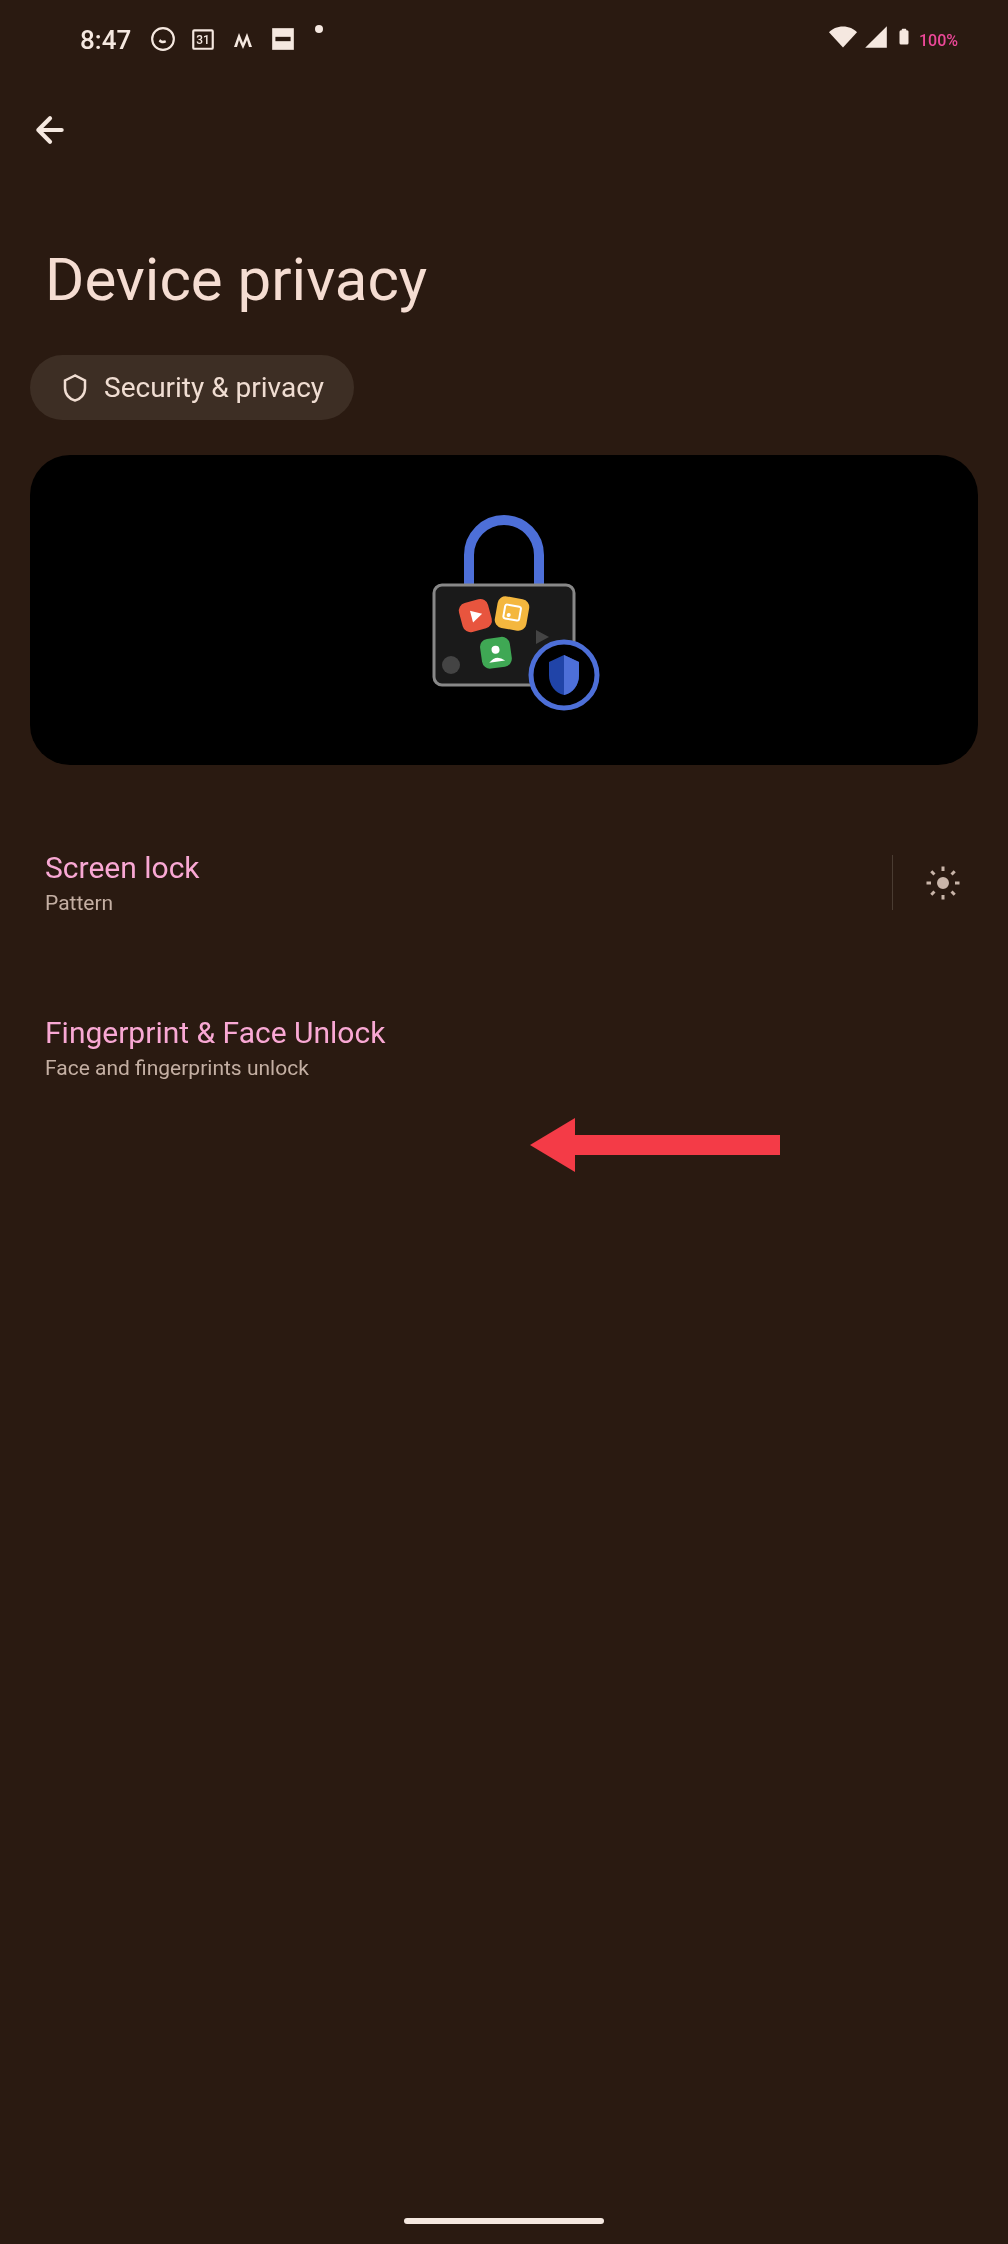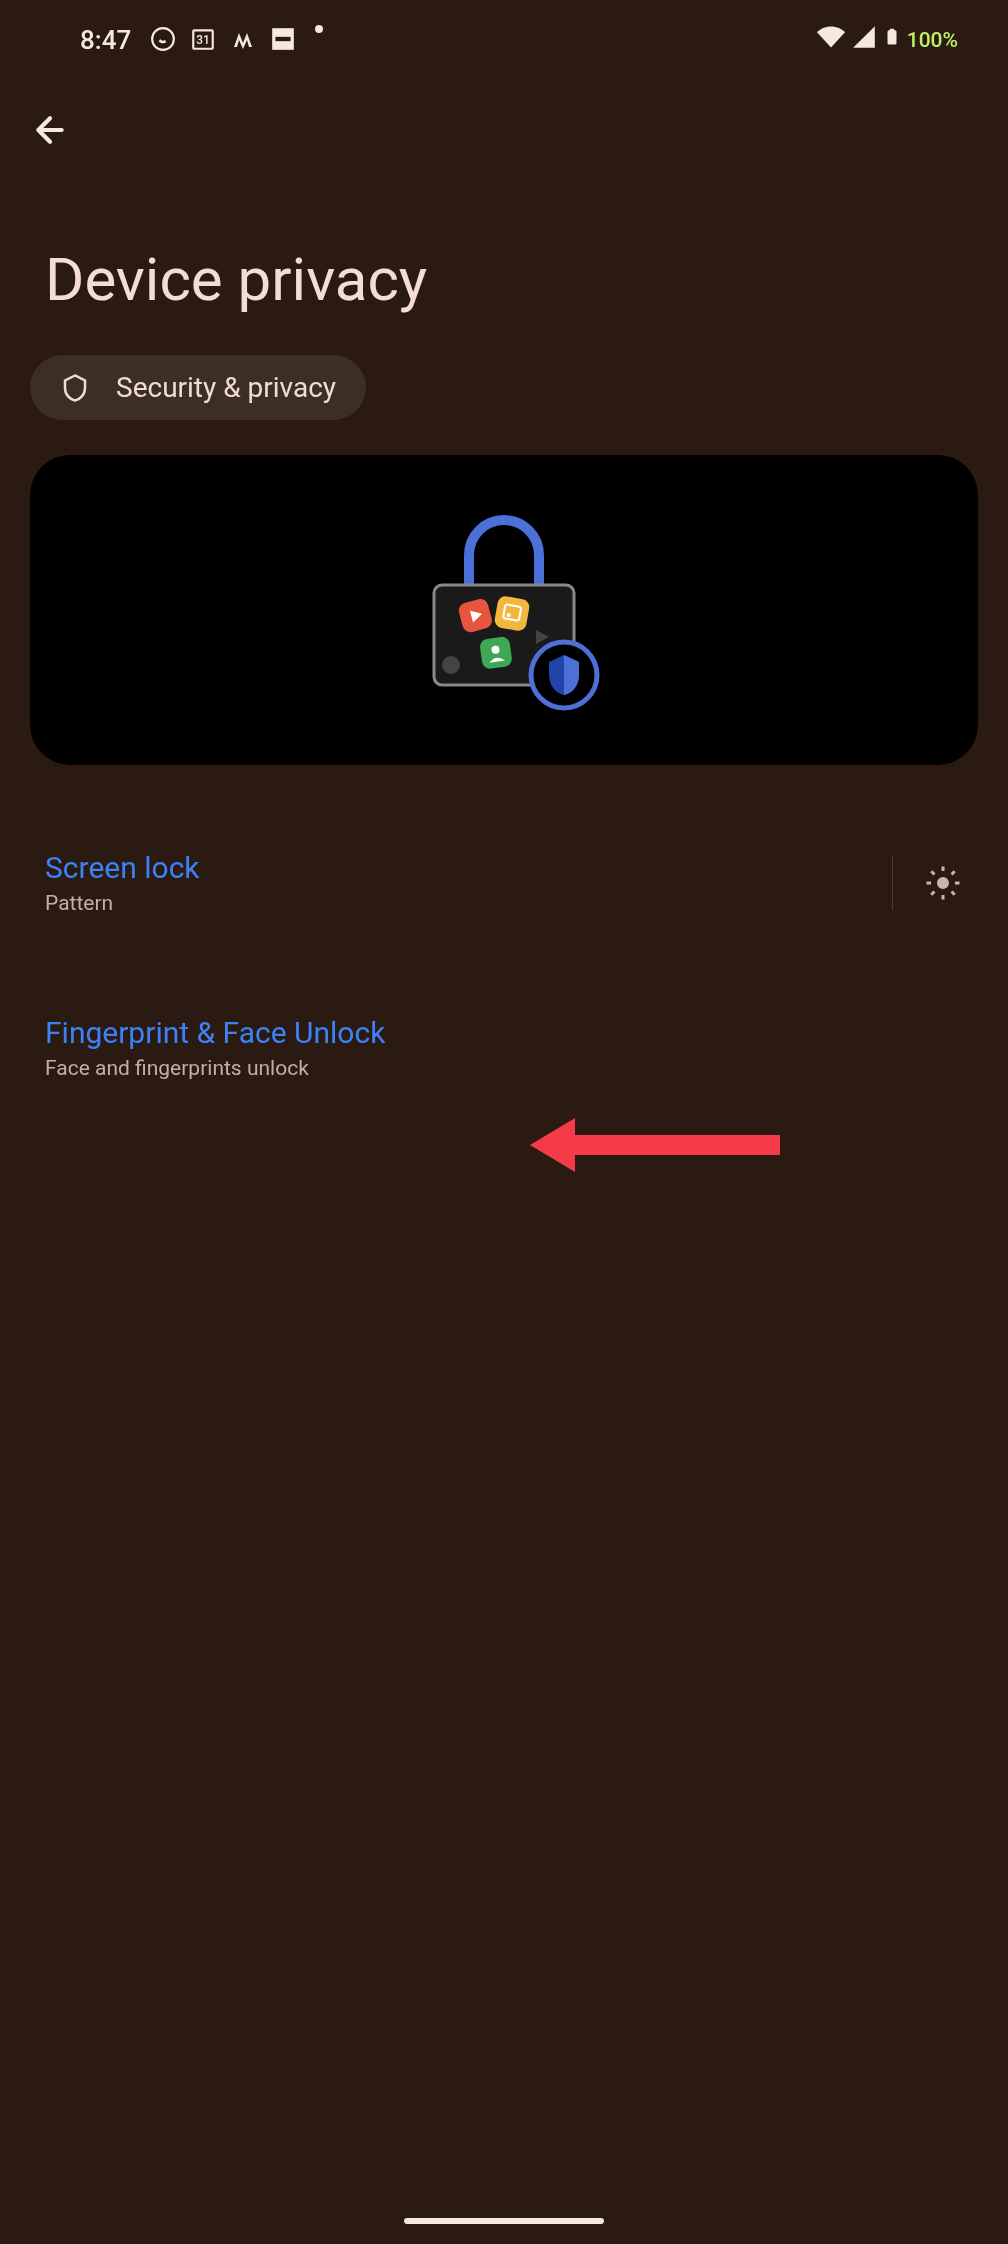--- a/index.html
+++ b/index.html
@@ -51,23 +51,23 @@
     
     .status-icon-box {
       width: 28px;
       height: 28px;
       display: flex;
       align-items: center;
       justify-content: center;
     }
     
     .battery-text {
-      font-size: 21px;
+      font-size: 16px;
       font-weight: 500;
-      color: #bef264;
+      color: #ec4899;
     }
     
     
     .back-button {
       padding: 40px 30px 20px 30px;
     }
     
     .back-arrow {
       width: 40px;
       height: 40px;
@@ -78,21 +78,21 @@
       font-size: 60px;
       font-weight: 400;
       color: #f5ddd2;
       padding: 70px 45px 40px 45px;
     }
     
     
     .chip {
       display: inline-flex;
       align-items: center;
-      gap: 26px;
+      gap: 14px;
       background: #3d2e24;
       border-radius: 35px;
       padding: 16px 30px;
       margin-left: 30px;
       margin-bottom: 35px;
     }
     
     .chip-icon {
       width: 30px;
       height: 30px;
@@ -132,21 +132,21 @@
       padding: 25px 45px;
       position: relative;
     }
     
     .settings-item-content {
       flex: 1;
     }
     
     .settings-item-title {
       font-size: 30px;
-      color: #3b82f6;
+      color: #f9a8d4;
       margin-bottom: 6px;
     }
     
     .settings-item-subtitle {
       font-size: 21px;
       color: #c4afa3;
     }
     
     .settings-divider {
       width: 1px;

